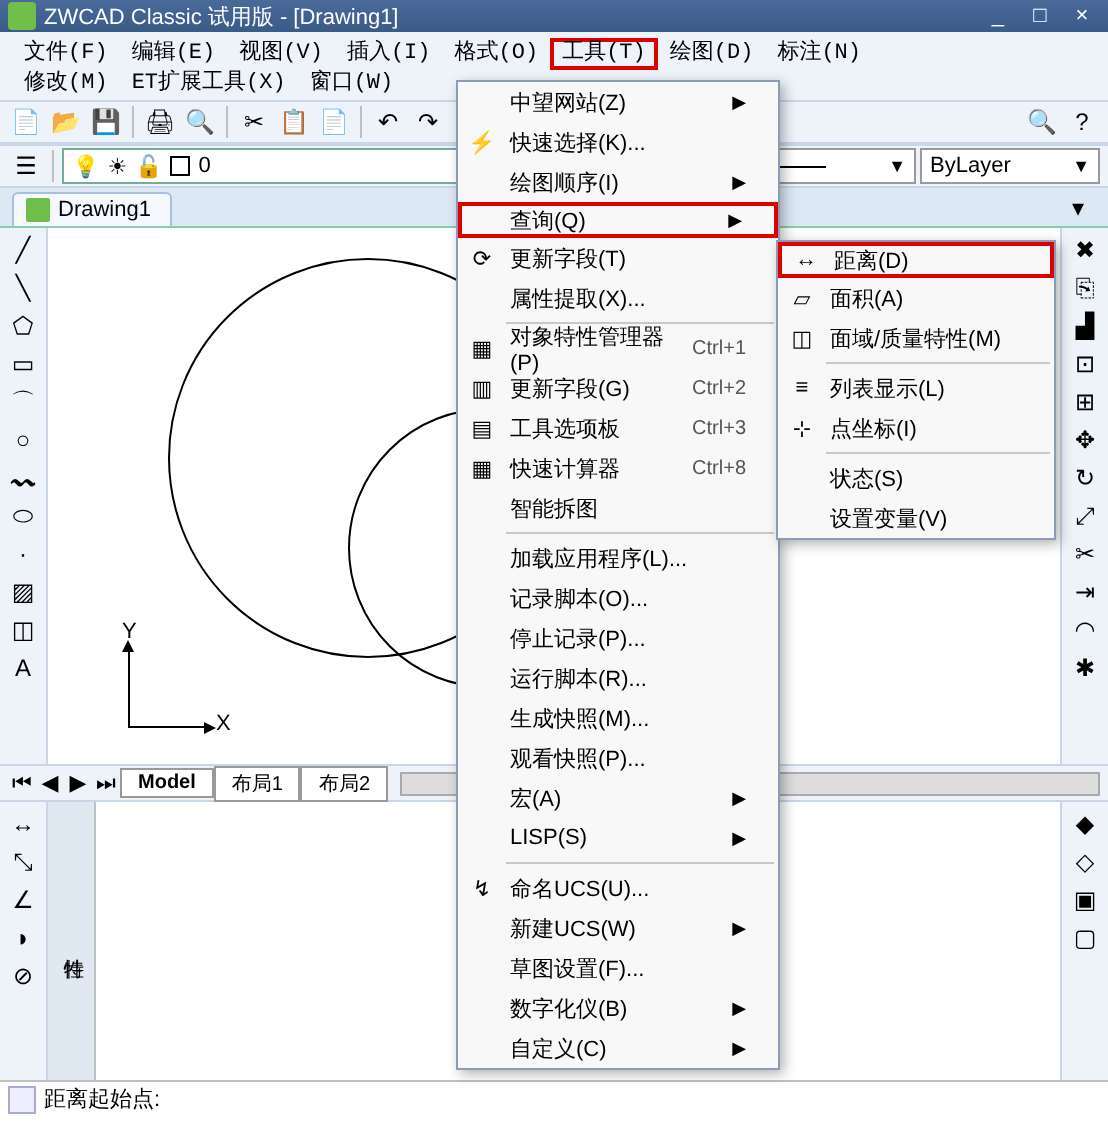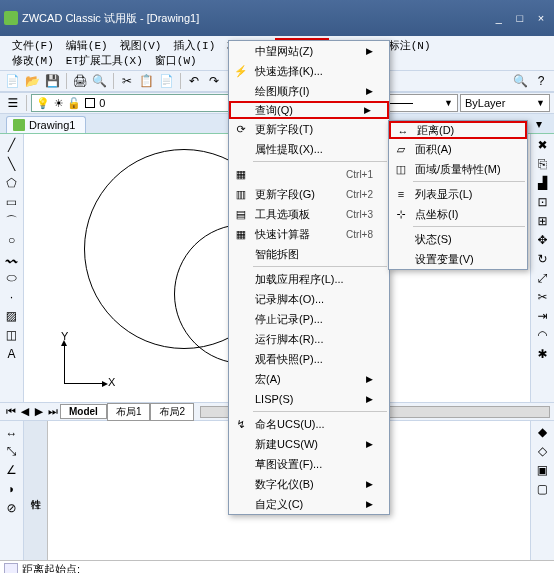--- a/index.html
+++ b/index.html
@@ -1,19 +1,19 @@
 <!DOCTYPE html>
 <html><head>
 <meta charset="utf-8">
 <style>
 * { margin: 0; padding: 0; box-sizing: border-box; font-family: "Microsoft YaHei", SimSun, Arial, sans-serif; font-size: 11px; }
 body { width: 554px; height: 573px; background: #fff; overflow: hidden; position: relative; }
 
 
-.titlebar { height: 36px; background: linear-gradient(#4a6b9a, #3a5a88); color: #fff; display: flex; align-items: center; padding: 0 4px; }
+.titlebar { height: 16px; background: linear-gradient(#4a6b9a, #3a5a88); color: #fff; display: flex; align-items: center; padding: 0 4px; }
 .titlebar .logo { width: 14px; height: 14px; background: #6fbf4a; border-radius: 2px; margin-right: 4px; display: inline-block; }
 .titlebar .title { flex: 1; }
 .titlebar .btns span { display: inline-block; width: 18px; text-align: center; cursor: pointer; }
 
 
 .menubar { background: #eef3fa; padding: 2px 6px; display: flex; flex-wrap: wrap; gap: 0; align-items: center; position: relative; }
 .menubar .mitem { padding: 2px 6px; cursor: pointer; white-space: nowrap; font-family: Liberation Mono, monospace; }
 .menubar .mitem.active { border: 2px solid #d00; padding: 0 4px; margin-top: 40px; }
 .menubar .help-row { width: 100%; display: flex; align-items: center; }
 .menubar .help-row .spacer { flex: 1; }
@@ -207,20 +207,21 @@
     <div class="row">
       <span class="ico">⟳</span>
       <span>更新字段(T)</span>
     </div>
     <div class="row">
       <span>属性提取(X)...</span>
     </div>
     <hr>
     <div class="row">
       <span class="ico">▦</span>
+      <span>对象特性管理器(P)</span>
       <span class="sc">Ctrl+1</span>
     </div>
     <div class="row">
       <span class="ico">▥</span>
       <span>更新字段(G)</span>
       <span class="sc">Ctrl+2</span>
     </div>
     <div class="row">
       <span class="ico">▤</span>
       <span>工具选项板</span>
@@ -239,20 +240,23 @@
       <span>加载应用程序(L)...</span>
     </div>
     <div class="row">
       <span>记录脚本(O)...</span>
     </div>
     <div class="row">
       <span>停止记录(P)...</span>
     </div>
     <div class="row">
       <span>运行脚本(R)...</span>
+    </div>
+    <div class="row">
+      <span>生成快照(M)...</span>
     </div>
     <div class="row">
       <span>观看快照(P)...</span>
     </div>
     <div class="row">
       <span>宏(A)</span>
       <span class="arw">▶</span>
     </div>
     <div class="row">
       <span>LISP(S)</span>

